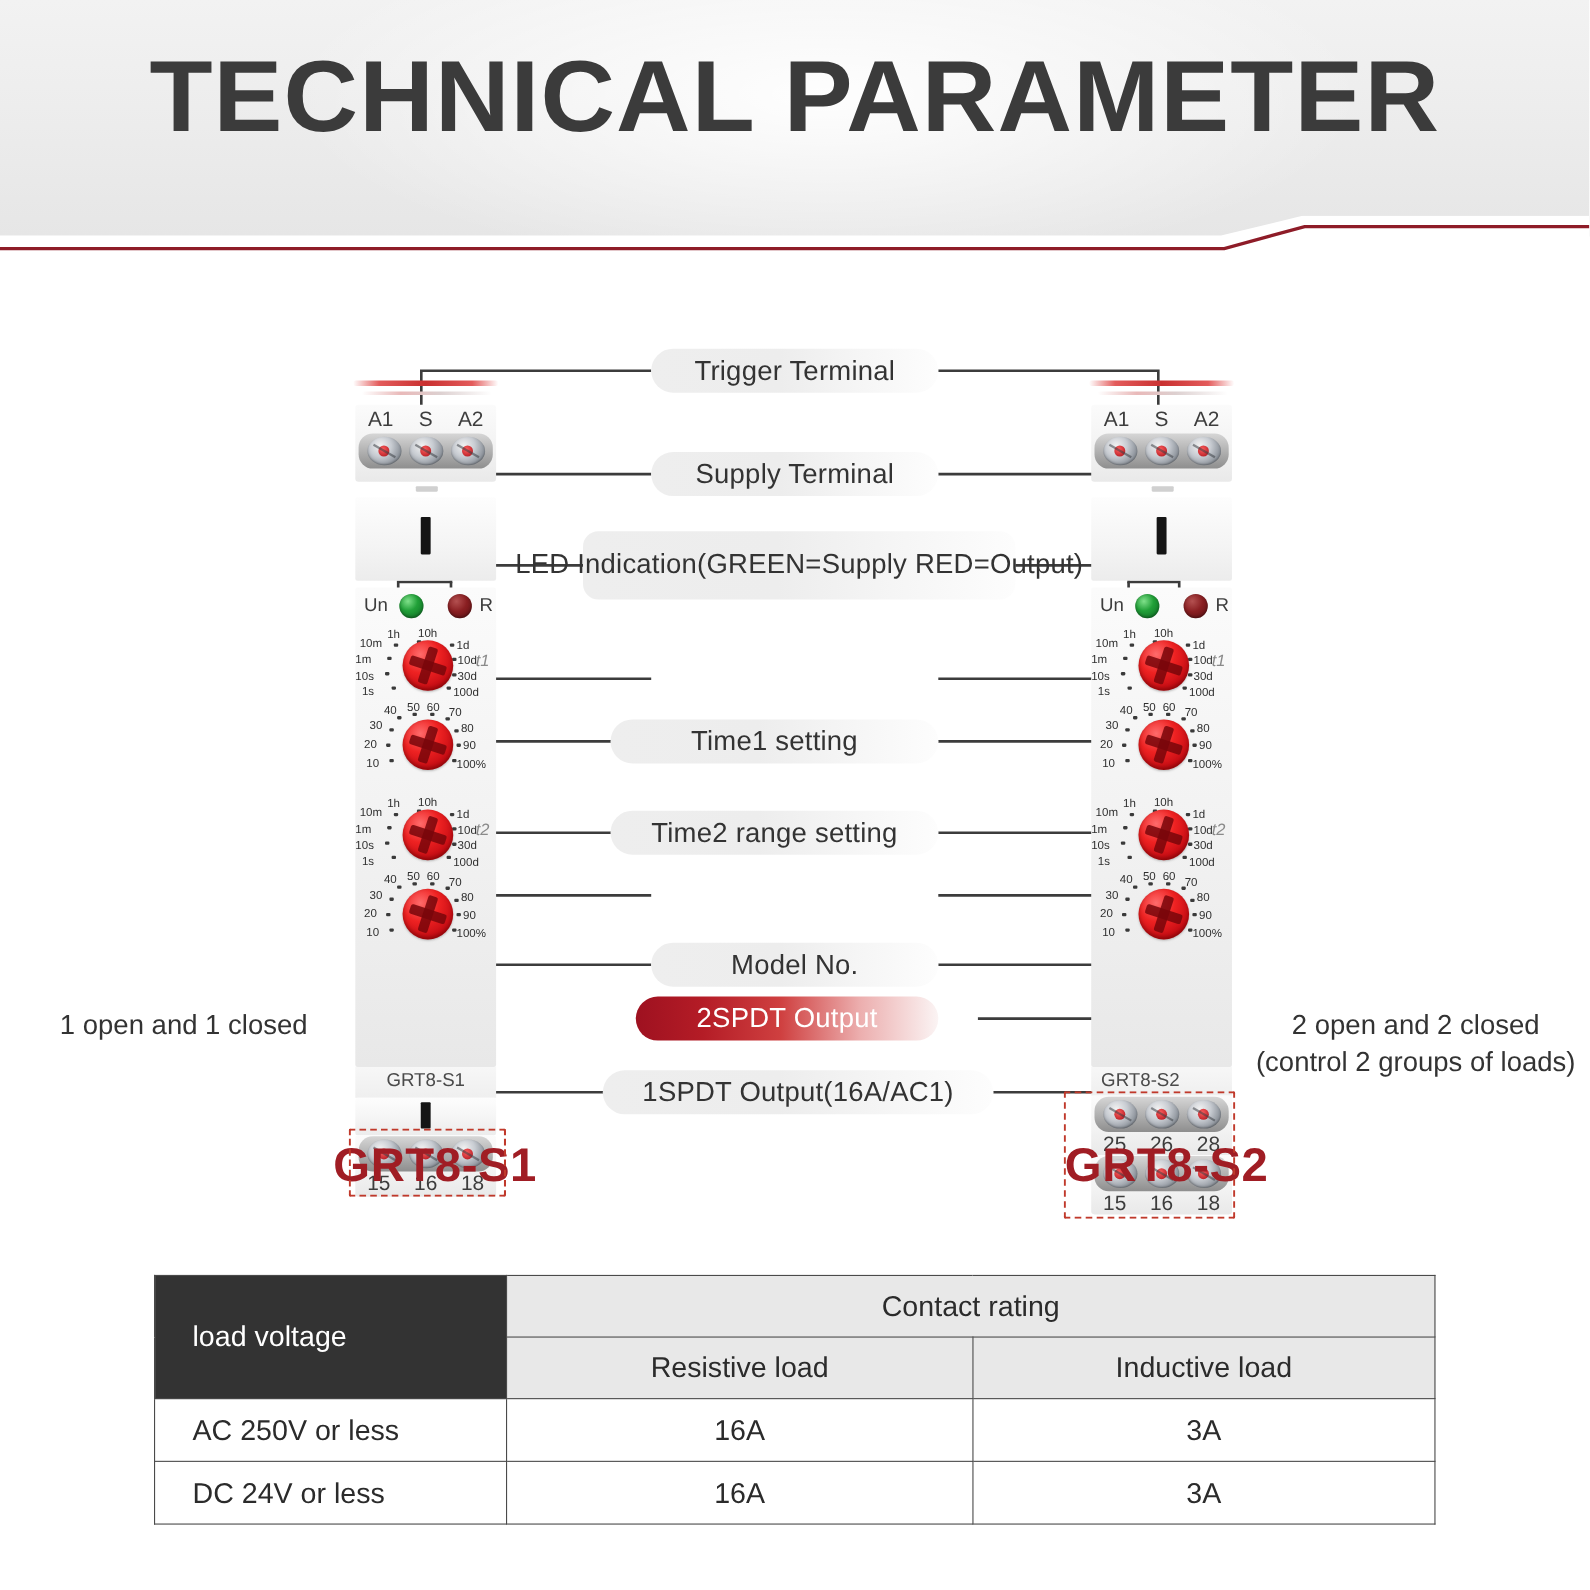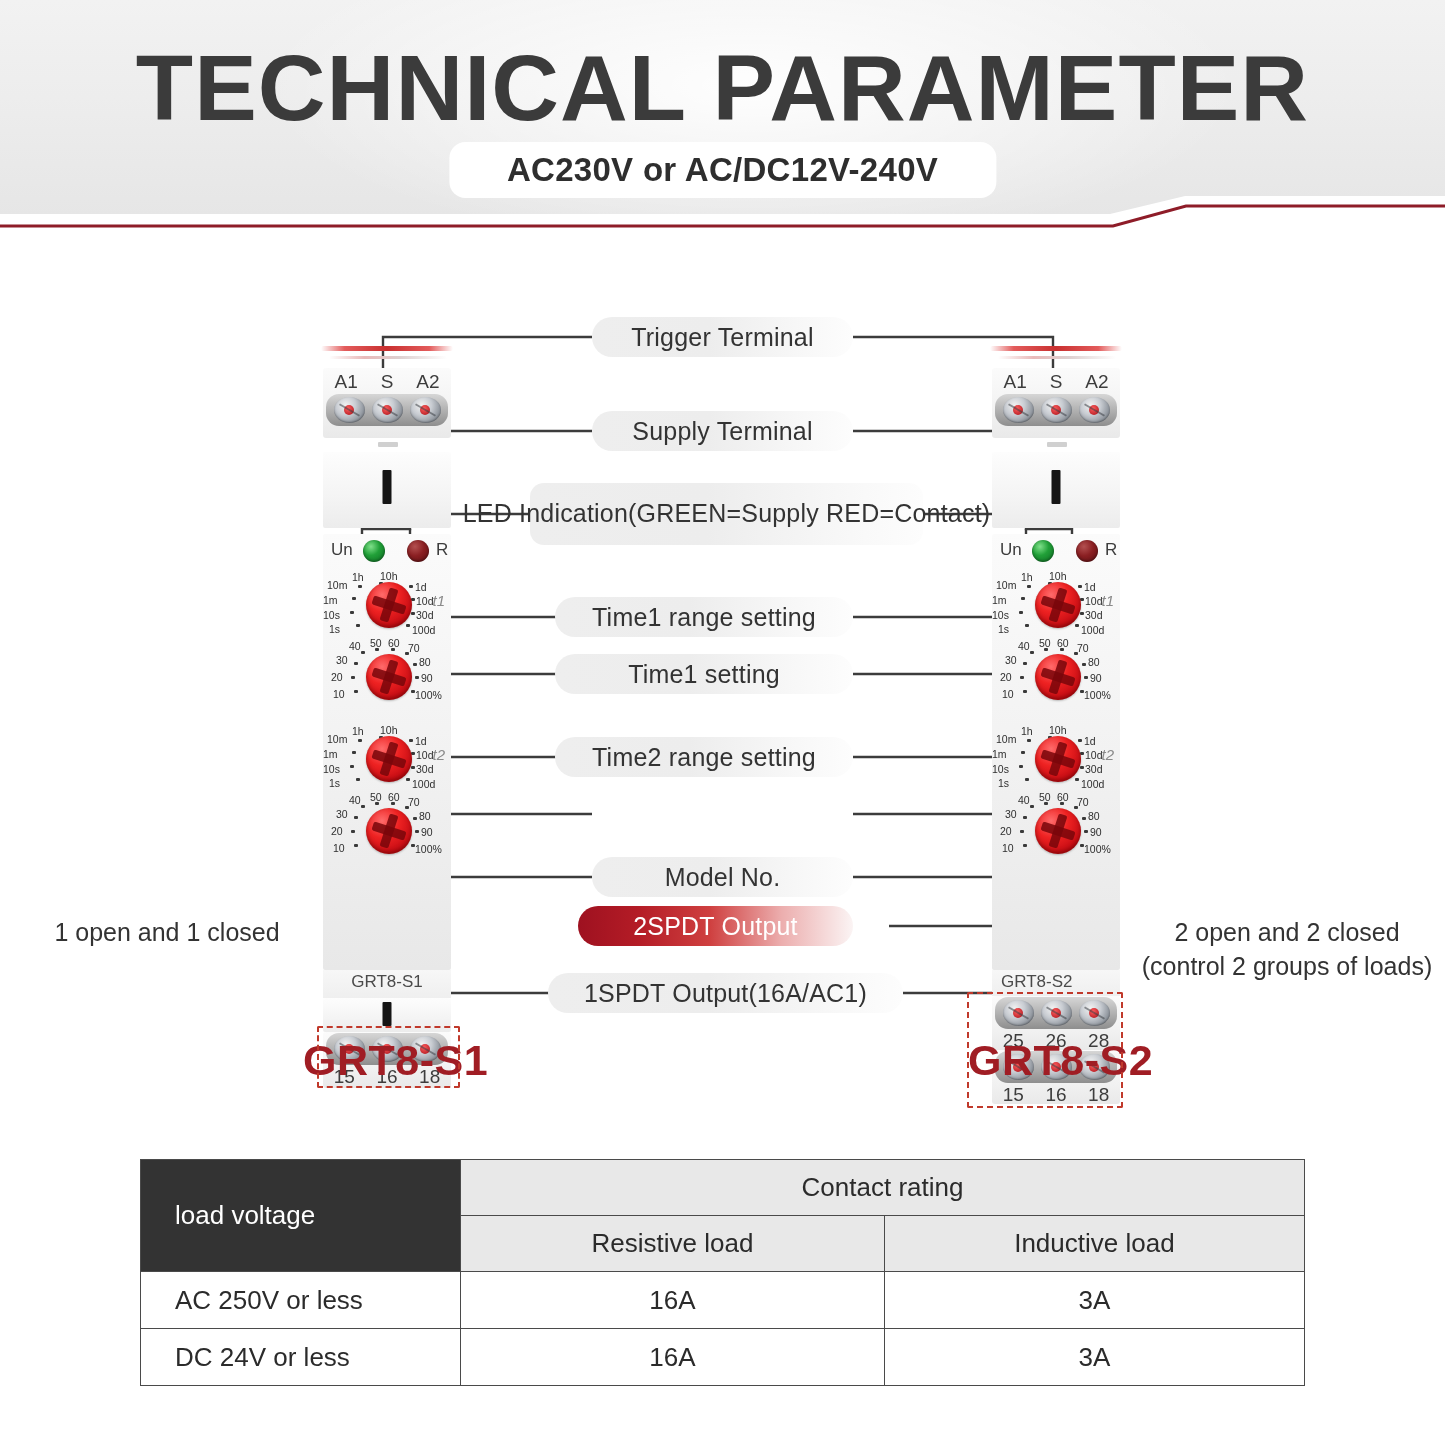--- a/index.html
+++ b/index.html
@@ -372,21 +372,20 @@
     height: 56px;
   }
   .cell-body { height: 57px; background:#ffffff; }
 </style>
 </head>
 <body>
 
 <div class="header">
   <div class="header-sheen"></div>
   <div class="page-title">TECHNICAL PARAMETER</div>
-  <div class="subtitle-pill">AC230V or AC/DC12V-240V</div>
 </div>
 <div class="header-notch"></div>
 <svg class="accent-line" viewBox="0 0 1445 40">
   <polyline points="0,30 1113,30 1186,10 1445,10" fill="none" stroke="#8e1c28" stroke-width="3"></polyline>
 </svg>
 
 <div class="stage">
 
   <svg class="leader-layer" viewBox="0 0 1445 900">
     <g fill="none" stroke="#3c3c3c" stroke-width="2.4">
@@ -728,24 +727,23 @@
     </div>
   </div>
 
   <div class="dash-box" style="left:967px;top:756px;width:156px;height:116px;"></div>
 
   <div class="callout" style="left:592px;top:81px;width:261px;">Trigger Terminal</div>
   <div class="callout" style="left:592px;top:175px;width:261px;">Supply Terminal</div>
 
   <div class="callout two-line" style="left:530px;top:247px;width:393px;">
     <span>LED Indication</span>
-    <span>(GREEN=Supply RED=Contact)</span>
+    <span>(GREEN=Supply RED=Output)</span>
   </div>
 
-  <div class="callout" style="left:555px;top:361px;width:298px;">Time1 range setting</div>
   <div class="callout" style="left:555px;top:418px;width:298px;">Time1 setting</div>
   <div class="callout" style="left:555px;top:501px;width:298px;">Time2 range setting</div>
   <div class="callout" style="left:592px;top:621px;width:261px;">Model No.</div>
   <div class="callout highlight" style="left:578px;top:670px;width:275px;">2SPDT Output</div>
   <div class="callout" style="left:548px;top:737px;width:355px;">1SPDT Output(16A/AC1)</div>
 
   <div class="side-note" style="left:22px;top:680px;width:290px;">
     <div>1 open and 1 closed</div>
   </div>
   <div class="side-note" style="left:1132px;top:680px;width:310px;">

